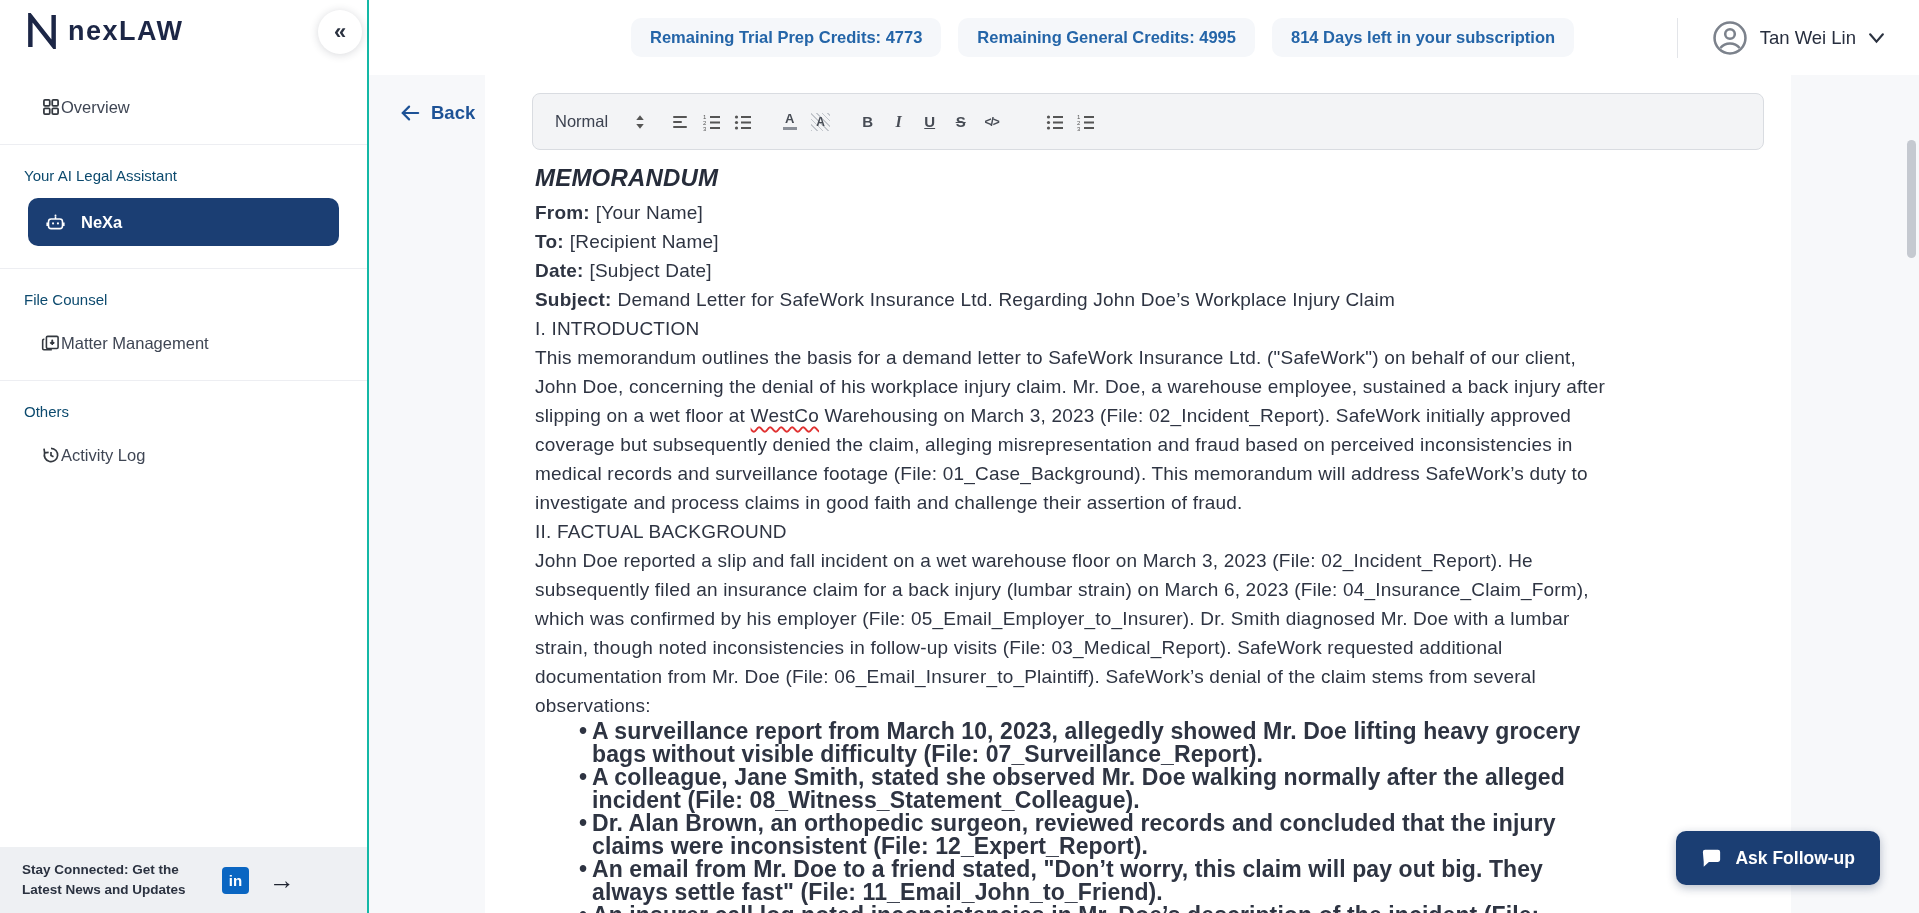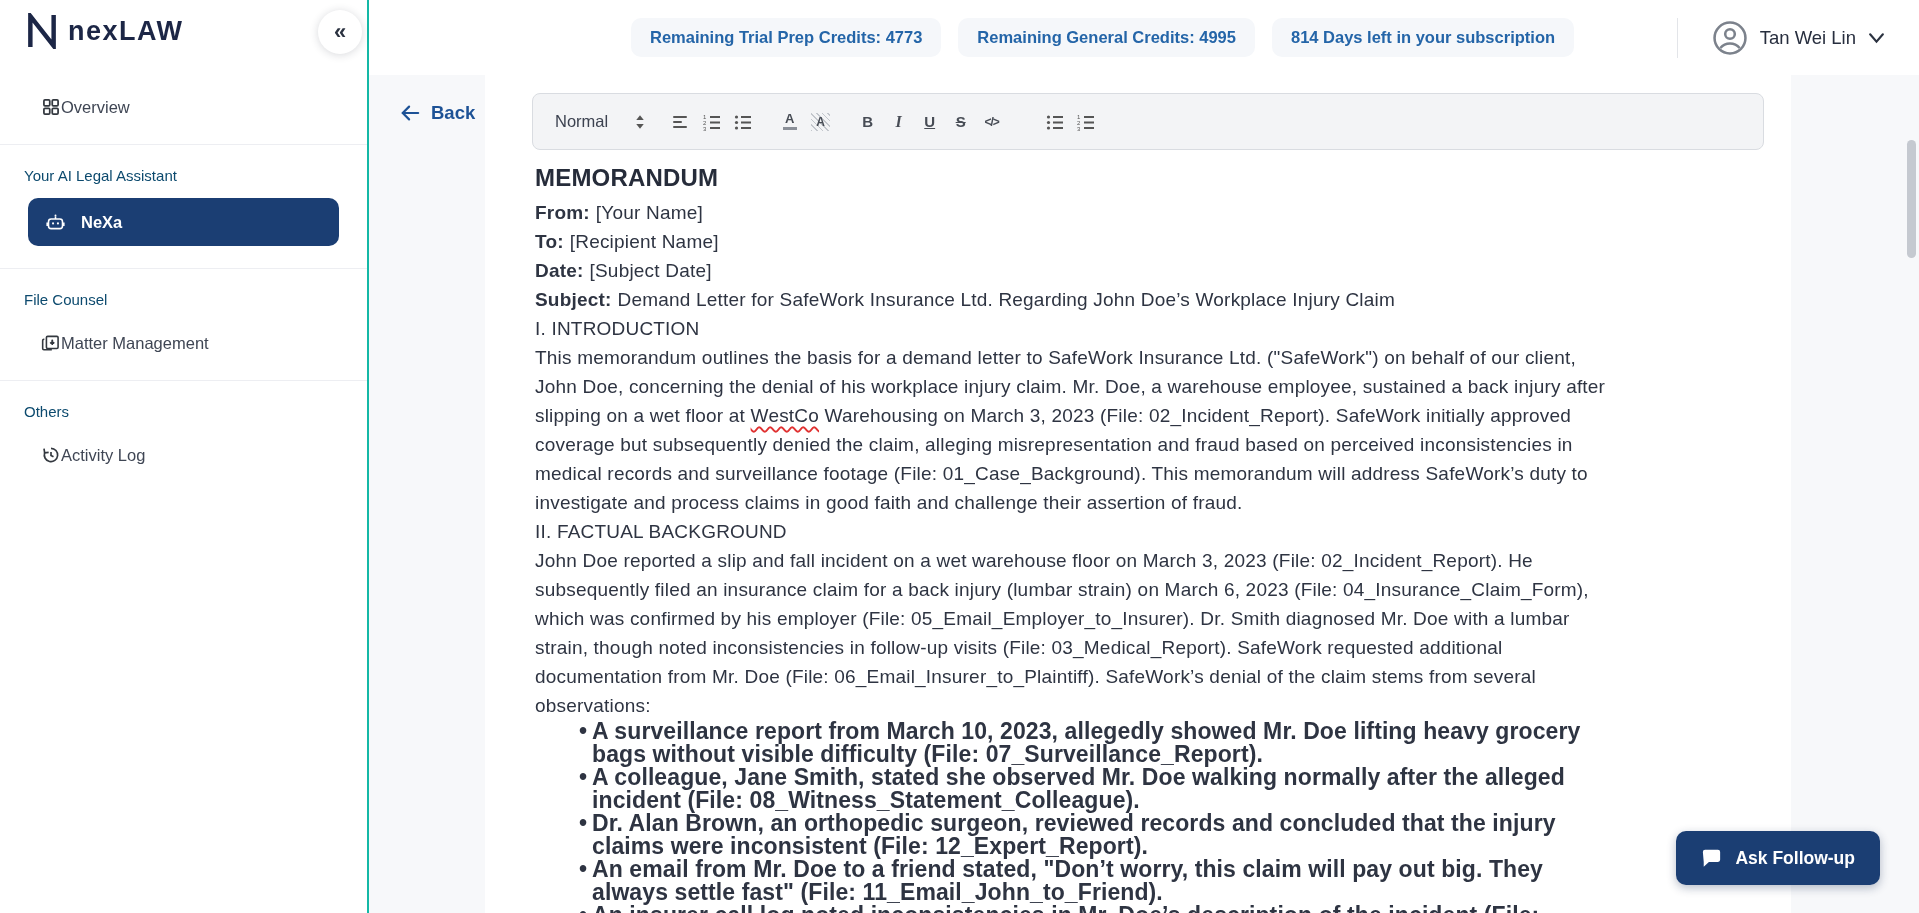--- a/index.html
+++ b/index.html
@@ -60,21 +60,21 @@
   .tb-code { font-size:12px; font-weight:700; letter-spacing:-1px; }
   .tb-colorA { display:flex; flex-direction:column; align-items:center; }
   .tb-colorA .A { font-size:13px; font-weight:700; line-height:12px; color:#474c55; }
   .tb-colorA .bar { width:14px; height:3px; background:#8a8f98; margin-top:2px; }
   .tb-hl { width:19px; height:18px; display:flex; align-items:center; justify-content:center;
            background:repeating-linear-gradient(45deg,#c3c7cd 0 1px,transparent 1px 4px);
            font-size:12px; font-weight:700; color:#474c55; }
 
   
   .doc { margin:14px 0 0 50px; width:1160px; color:#2e3442; cursor:text; }
-  .doc-title { font-size:24px; font-weight:700; color:#262c3a; margin-bottom:6px; letter-spacing:.2px; }
+  .doc-title { font-size:24px; font-weight:700; color:#262c3a; margin-bottom:6px; letter-spacing:.2px;font-style:italic; }
   .meta, .doc-h, .doc-p { font-size:19px; line-height:29px; letter-spacing:.2px; max-width:1080px; }
   .meta b { font-weight:700; margin-right:6px; }
   .misspell { text-decoration:underline wavy #e03131 1.5px; text-underline-offset:4px; }
   .doc-bullets { list-style:none; padding-left:44px; max-width:1084px; }
   .doc-bullets li { font-size:23px; line-height:23px; position:relative; padding-left:13px;
                     letter-spacing:.1px;font-weight:bold; }
   .doc-bullets li::before { content:"•"; position:absolute; left:0; top:0; }
 
   
   .ask-btn { position:absolute; right:39px; bottom:28px; background:#1b3e73; color:#fff;
@@ -144,20 +144,25 @@
 
     <div class="nav-item">
       <svg width="20" height="20" viewBox="0 0 24 24" fill="none" stroke="#33383f" stroke-width="2">
         <path d="M12 4 a8 8 0 1 1 -7.6 5.4"></path>
         <polyline points="3.6,4.4 4.4,9.4 9.2,8.8"></polyline>
         <polyline points="12,8.5 12,12.5 15,14.2"></polyline>
       </svg>
       <span>Activity Log</span>
     </div>
 
+    <div class="sb-footer">
+      <div class="sb-footer-text">Stay Connected: Get the Latest News and Updates</div>
+      <div class="li-badge">in</div>
+      <div class="sb-footer-arrow">→</div>
+    </div>
   </aside>
 
   <div class="main">
     <div class="topbar">
       <div class="pill">Remaining Trial Prep Credits: 4773</div>
       <div class="pill">Remaining General Credits: 4995</div>
       <div class="pill">814 Days left in your subscription</div>
       <div class="user-area">
         <div class="v-div"></div>
         <svg width="36" height="36" viewBox="0 0 24 24" fill="none" stroke="#7c828c" stroke-width="1.7">

